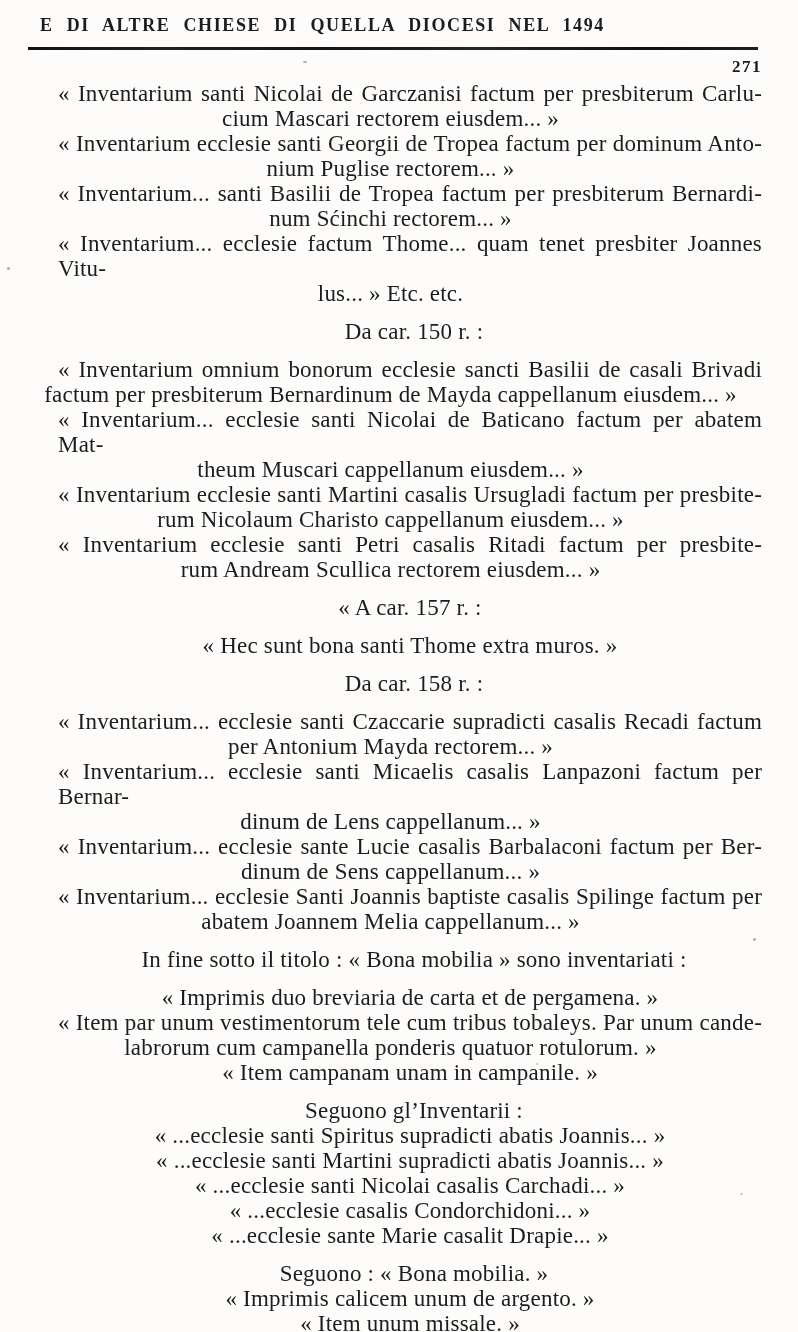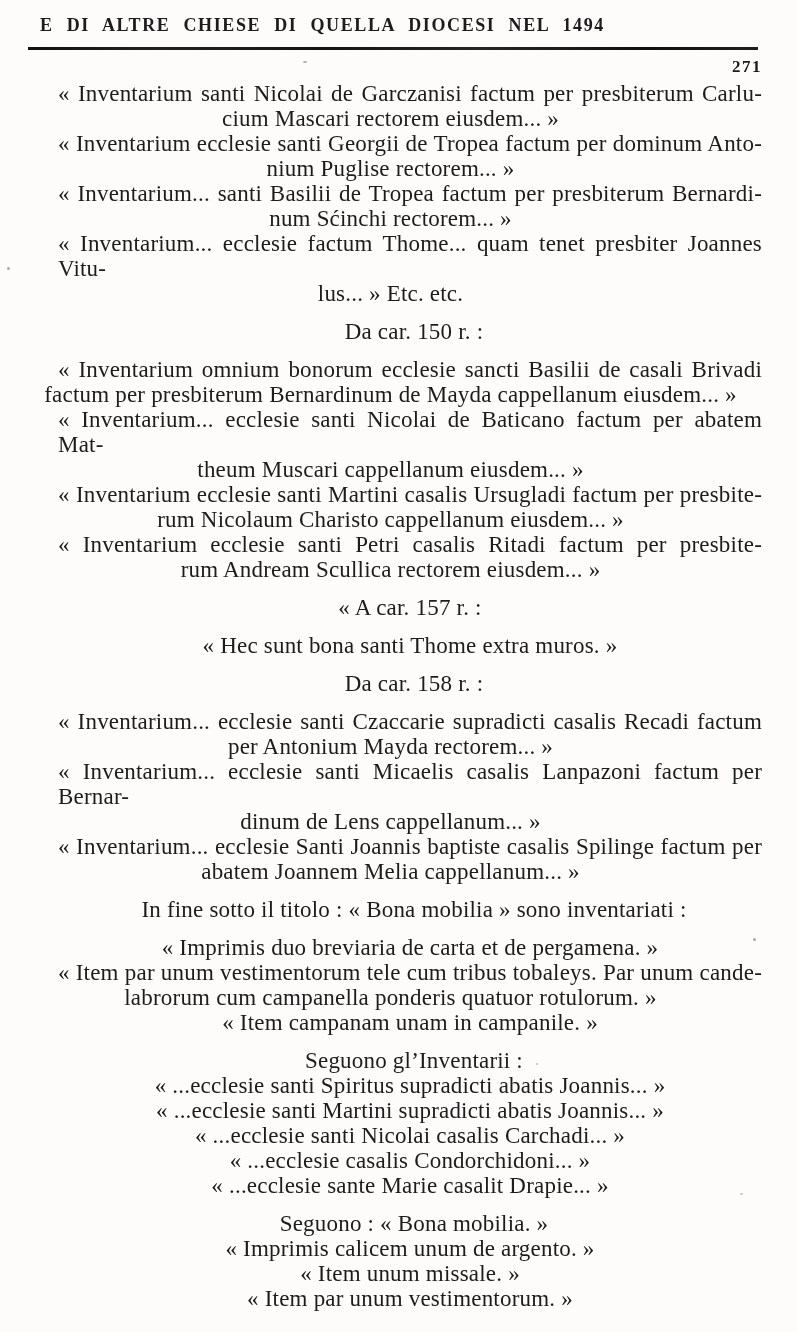--- a/index.html
+++ b/index.html
@@ -119,20 +119,24 @@
       </p>
       <p class="para gap">
         <span class="line first just">« Inventarium... ecclesie santi Czaccarie supradicti casalis Recadi factum</span>
         <span class="line">per Antonium Mayda rectorem... »</span>
       </p>
       <p class="para">
         <span class="line first just">« Inventarium... ecclesie santi Micaelis casalis Lanpazoni factum per Bernar-</span>
         <span class="line">dinum de Lens cappellanum... »</span>
       </p>
       <p class="para">
+        <span class="line first just">« Inventarium... ecclesie sante Lucie casalis Barbalaconi factum per Ber-</span>
+        <span class="line">dinum de Sens cappellanum... »</span>
+      </p>
+      <p class="para">
         <span class="line first just">« Inventarium... ecclesie Santi Joannis baptiste casalis Spilinge factum per</span>
         <span class="line">abatem Joannem Melia cappellanum... »</span>
       </p>
       <p class="para gap">
         <span class="line first deep">In fine sotto il titolo : « Bona mobilia » sono inventariati :</span>
       </p>
       <p class="para gap">
         <span class="line first">« Imprimis duo breviaria de carta et de pergamena. »</span>
       </p>
       <p class="para">

